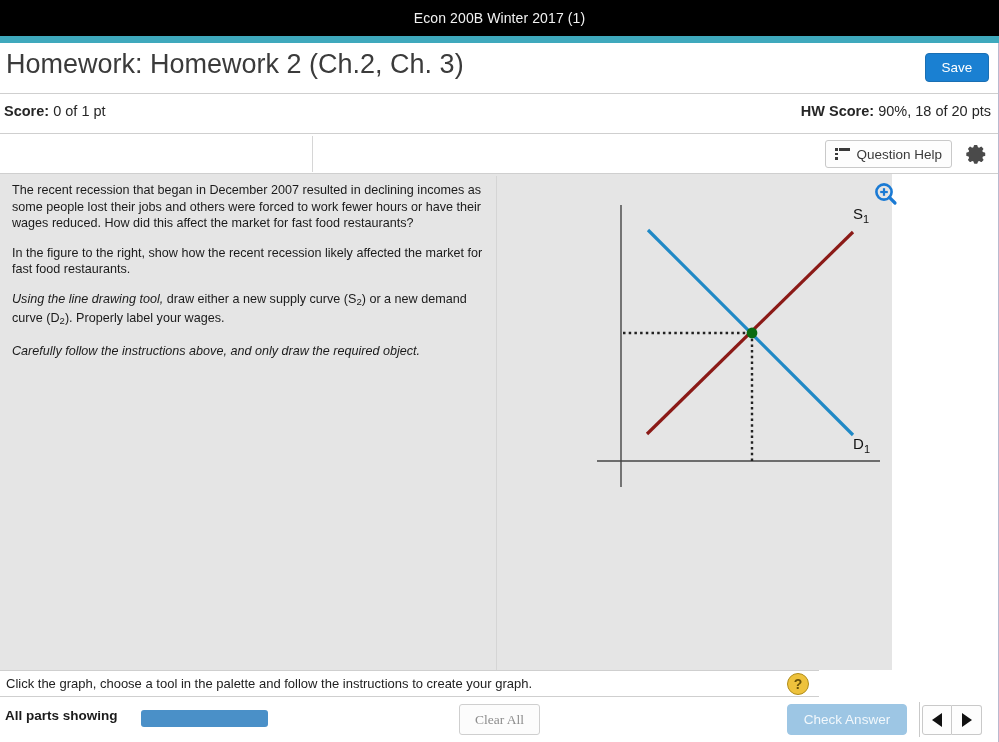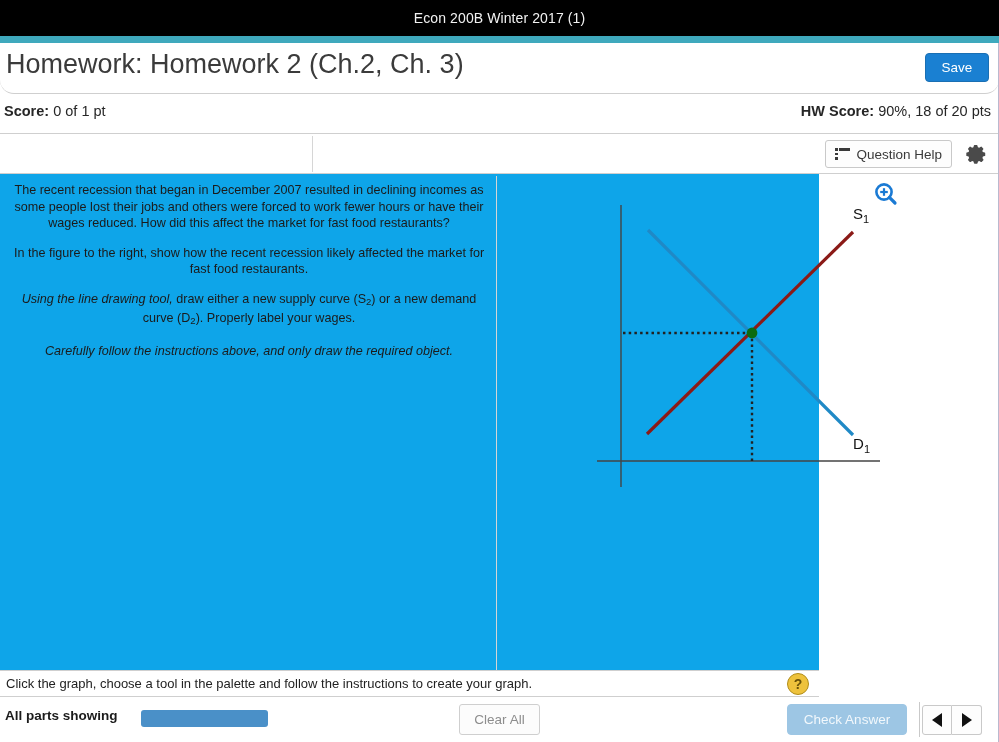--- a/index.html
+++ b/index.html
@@ -34,21 +34,21 @@
   .ug-body { position:absolute; left:0px; top:6px; width:14px; height:6px; background:#d8d8d8; border-radius:7px 7px 2px 2px; }
   .ug-bar  { position:absolute; left:0px; top:13px; width:14px; height:3px; background:#d8d8d8; }
   .vbar { width:1px; height:17px; background:#6e6e6e; }
   .topbar-time { font-size:13.5px; color:#e6e6e6; white-space:nowrap; }
 
   .tealbar { position:absolute; left:0; top:36px; width:999px; height:7px; background:#3fa9bd; }
 
   
   .titlerow {
     position:absolute; left:0; top:43px; width:999px; height:51px;
-    border-bottom:1px solid #cfcfcf; background:#fff;border-radius:14px;
+    border-bottom:1px solid #cfcfcf; background:#fff;
   }
   .hw-title {
     position:absolute; left:6px; top:6px;
     font-size:27px; color:#3b3b3b; font-weight:400; white-space:nowrap;
   }
   .save-btn {
     position:absolute; right:10px; top:10px;
     width:64px; height:29px;
     background:#1a80d2; color:#fff; border:1px solid #1a6fb3; border-radius:4px;
     font-size:13.5px; line-height:27px; text-align:center; cursor:pointer;
@@ -101,21 +101,21 @@
   }
   .qhelp-label { font-size:13.5px; color:#3a3a3a; white-space:nowrap; }
   .listicon { width:15px; height:12px; position:relative; }
   .listicon i { position:absolute; left:4px; width:11px; height:2.5px; background:#3a3a3a; display:block; }
   .listicon i:nth-child(1){ top:0; } .listicon i:nth-child(2){ top:4.5px; } .listicon i:nth-child(3){ top:9px; }
   .listicon b { position:absolute; left:0; width:2.5px; height:2.5px; background:#3a3a3a; display:block; }
   .listicon b:nth-of-type(1){ top:0; } .listicon b:nth-of-type(2){ top:4.5px; } .listicon b:nth-of-type(3){ top:9px; }
   .gear { position:absolute; right:11px; top:9px; cursor:pointer; }
 
   
-  .content { position:absolute; left:0; top:174px; width:819px; height:496px; background:#0ea5e9;text-align:center; }
+  .content { position:absolute; left:0; top:174px; width:892px; height:496px; background:#e5e5e5; }
   .vdivider { position:absolute; left:496px; top:2px; width:1px; height:494px; background:#d5d5d5; }
 
   .qtext { position:absolute; left:12px; top:8px; width:474px; }
   .qtext p { margin:0 0 13px 0; font-size:12.6px; line-height:16.5px; color:#1b1b1b; }
   .qtext p.ital { font-style:italic; }
   .qtext em { font-style:italic; }
   sub { font-size:9.5px; vertical-align:-0.25em; }
 
   .graphwrap { position:absolute; left:496px; top:0; width:503px; height:496px; }
   .zoomicon { position:absolute; left:378px; top:8px; cursor:pointer; }
@@ -135,21 +135,21 @@
 
   .actionbar { position:absolute; left:0; top:697px; width:999px; height:45px; background:#fff; }
   .allparts { position:absolute; left:5px; top:11px; font-size:13.5px; font-weight:bold; color:#1b1b1b; white-space:nowrap; }
   .progress {
     position:absolute; left:141px; top:710px; width:127px; height:17px;
     background:#4a90c8; border-radius:3px;
   }
   .clear-btn {
     position:absolute; left:459px; top:704px; width:81px; height:31px;
     border:1px solid #cfcfcf; border-radius:3px; background:#fcfcfc;
-    font-size:13.5px; color:#8d8d8d; text-align:center; line-height:29px; cursor:pointer;
+    font-size:13.5px; color:#8d8d8d; text-align:center; line-height:29px; cursor:pointer;font-family:Liberation Serif, serif;
   }
   .check-btn {
     position:absolute; left:787px; top:704px; width:120px; height:31px;
     background:#9dc6e4; border:1px solid #9dc6e4; border-radius:4px;
     color:#f2f8fc; font-size:13.5px; text-align:center; line-height:29px; cursor:default;
   }
   .nav-sep { position:absolute; left:919px; top:702px; width:1px; height:35px; background:#c9c9c9; }
   .botnav { position:absolute; left:922px; top:705px; display:flex; }
   .botnav-btn {
     width:30px; height:30px; border:1px solid #c9c9c9; background:#fdfdfd;

